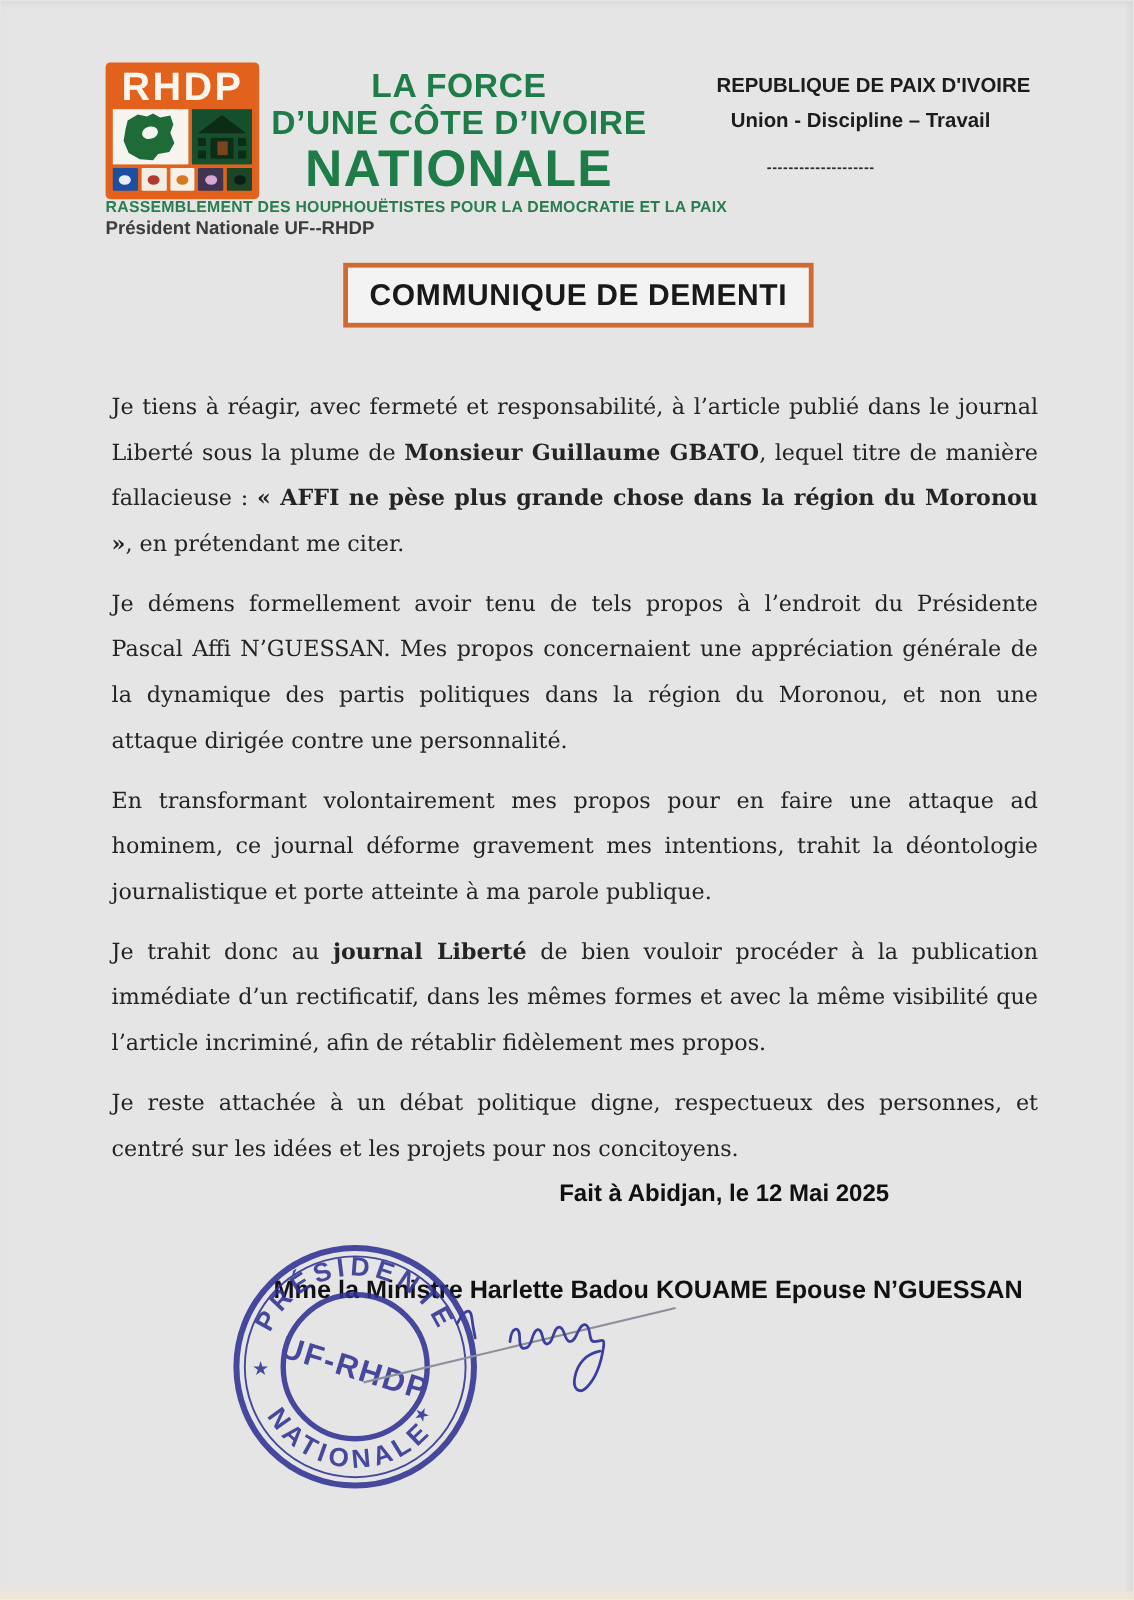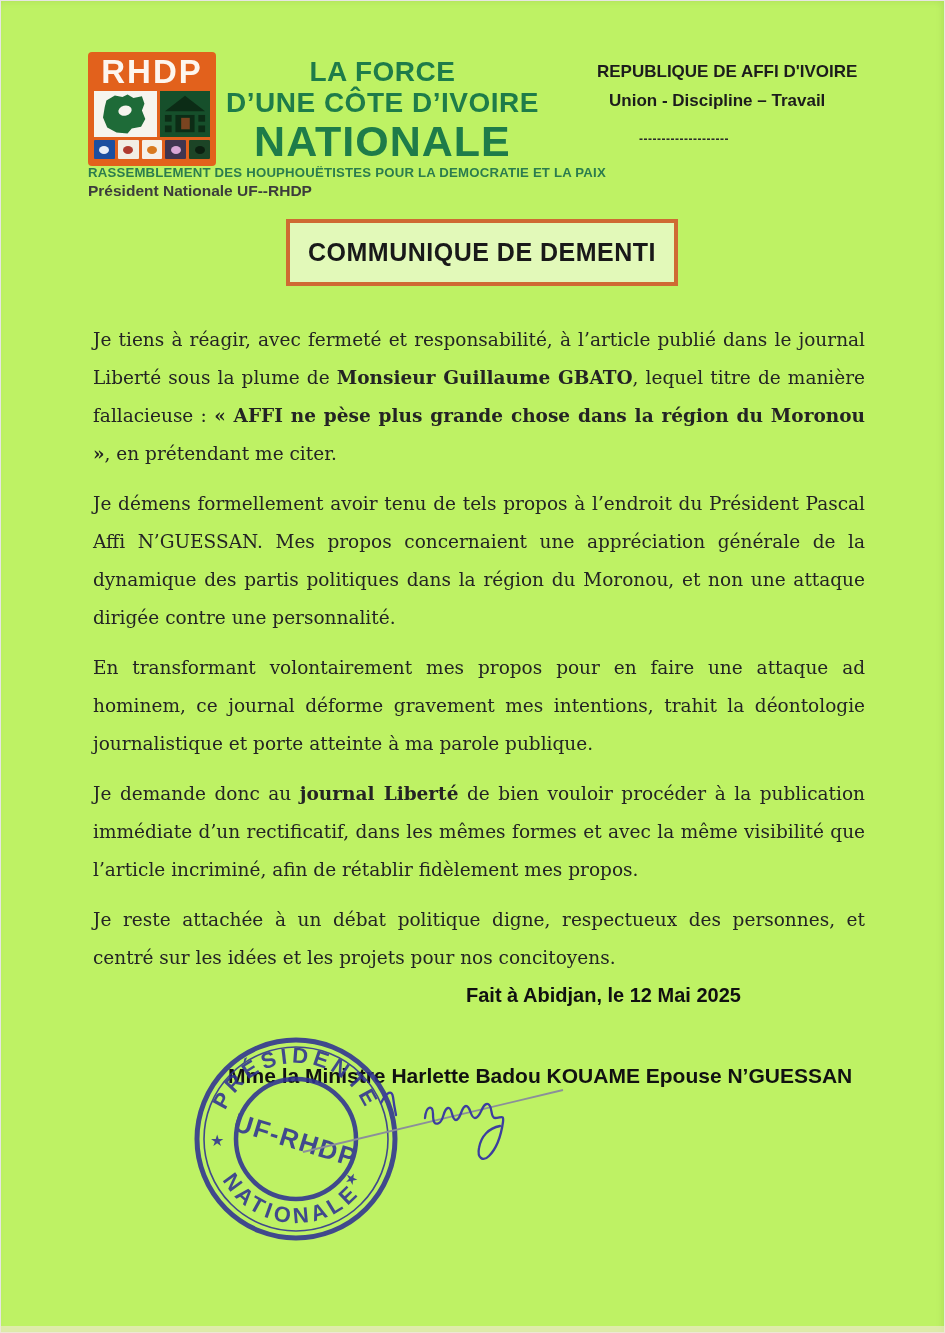--- a/index.html
+++ b/index.html
@@ -1,19 +1,19 @@
 <!DOCTYPE html>
 <html><head>
 <meta charset="utf-8">
 <style>
   * { margin:0; padding:0; box-sizing:border-box; }
   html,body { background:#ffffff; }
   .page {
     position:relative; width:945px; height:1333px;
-    background:#bef264;
+    background:#e5e5e5;
     font-family:"Liberation Sans", sans-serif;
     overflow:hidden;
     box-shadow: inset 0 0 0 1px #e7e6e2, inset -4px 0 6px rgba(0,0,0,.05), inset 0 4px 6px rgba(0,0,0,.03);
   }
   .page::after{
     content:""; position:absolute; left:0; right:0; bottom:0; height:7px;
     background:#efe8cf; opacity:.65;
   }
 
   
@@ -39,21 +39,21 @@
   .right-head{ position:absolute; left:597px; top:62px; width:300px; color:#1c1c1c; }
   .republic{ font-size:17px; font-weight:bold; }
   .motto{ font-size:17px; font-weight:bold; margin-top:9px; margin-left:12px; }
   .dashes{ font-size:12px; font-weight:bold; margin-top:21px; margin-left:42px; letter-spacing:.5px; color:#2b2b2b; }
 
   .org-line{ position:absolute; left:88px; top:165px; font-size:13.2px; font-weight:bold; color:#2b7c4e; letter-spacing:.2px; }
   .presidency{ position:absolute; left:88px; top:182px; font-size:15.5px; font-weight:bold; color:#3c3c3c; }
 
   
   .title-box{
-    position:absolute; left:286px; top:219px; width:392px; height:67px;
+    position:absolute; left:286px; top:219px; width:392px; height:54px;
     border:4px solid #cf6a33; background:rgba(255,255,255,.55);
     display:flex; align-items:center; justify-content:center;
   }
   .title-box span{ font-size:25px; font-weight:bold; color:#191919; letter-spacing:.5px; }
 
   
   .body{ position:absolute; left:93px; top:309px; width:772px; }
   .body-par{
     font-family:"DejaVu Serif", serif;
     font-size:18.5px; line-height:38px; color:#242424;
@@ -117,37 +117,37 @@
       </div>
   </div>
 
   <div class="slogan">
     <div class="slogan-l1">LA FORCE</div>
     <div class="slogan-l2">D’UNE CÔTE D’IVOIRE</div>
     <div class="slogan-l3">NATIONALE</div>
   </div>
 
   <div class="right-head">
-    <div class="republic">REPUBLIQUE DE AFFI D'IVOIRE</div>
+    <div class="republic">REPUBLIQUE DE PAIX D'IVOIRE</div>
     <div class="motto">Union - Discipline – Travail</div>
     <div class="dashes">--------------------</div>
   </div>
 
   <div class="org-line">RASSEMBLEMENT DES HOUPHOUËTISTES POUR LA DEMOCRATIE ET LA PAIX</div>
   <div class="presidency">Président Nationale UF--RHDP</div>
 
   <div class="title-box">
     <span>COMMUNIQUE DE DEMENTI</span>
   </div>
 
   <div class="body">
       <p class="body-par"><span>Je tiens à réagir, avec fermeté et responsabilité, à l’article publié dans le journal Liberté sous la plume de </span><b>Monsieur Guillaume GBATO</b><span>, lequel titre de manière fallacieuse : </span><b>« AFFI ne pèse plus grande chose dans la région du Moronou »</b><span>, en prétendant me citer.</span></p>
-      <p class="body-par"><span>Je démens formellement avoir tenu de tels propos à l’endroit du Président Pascal Affi N’GUESSAN. Mes propos concernaient une appréciation générale de la dynamique des partis politiques dans la région du Moronou, et non une attaque dirigée contre une personnalité.</span></p>
+      <p class="body-par"><span>Je démens formellement avoir tenu de tels propos à l’endroit du Présidente Pascal Affi N’GUESSAN. Mes propos concernaient une appréciation générale de la dynamique des partis politiques dans la région du Moronou, et non une attaque dirigée contre une personnalité.</span></p>
       <p class="body-par"><span>En transformant volontairement mes propos pour en faire une attaque ad hominem, ce journal déforme gravement mes intentions, trahit la déontologie journalistique et porte atteinte à ma parole publique.</span></p>
-      <p class="body-par"><span>Je demande donc au </span><b>journal Liberté</b><span> de bien vouloir procéder à la publication immédiate d’un rectificatif, dans les mêmes formes et avec la même visibilité que l’article incriminé, afin de rétablir fidèlement mes propos.</span></p>
+      <p class="body-par"><span>Je trahit donc au </span><b>journal Liberté</b><span> de bien vouloir procéder à la publication immédiate d’un rectificatif, dans les mêmes formes et avec la même visibilité que l’article incriminé, afin de rétablir fidèlement mes propos.</span></p>
       <p class="body-par"><span>Je reste attachée à un débat politique digne, respectueux des personnes, et centré sur les idées et les projets pour nos concitoyens.</span></p>
     </div>
 
   <div class="date-line">Fait à Abidjan, le 12 Mai 2025</div>
 
   <div class="sig-name">Mme la Ministre Harlette Badou KOUAME Epouse N’GUESSAN</div>
 
   <svg class="stamp-svg" width="212" height="212" viewBox="0 0 212 212">
     <defs>
       <path id="arcTop" d="M 30,106 A 76,76 0 1 1 182,106" fill="none"></path>

